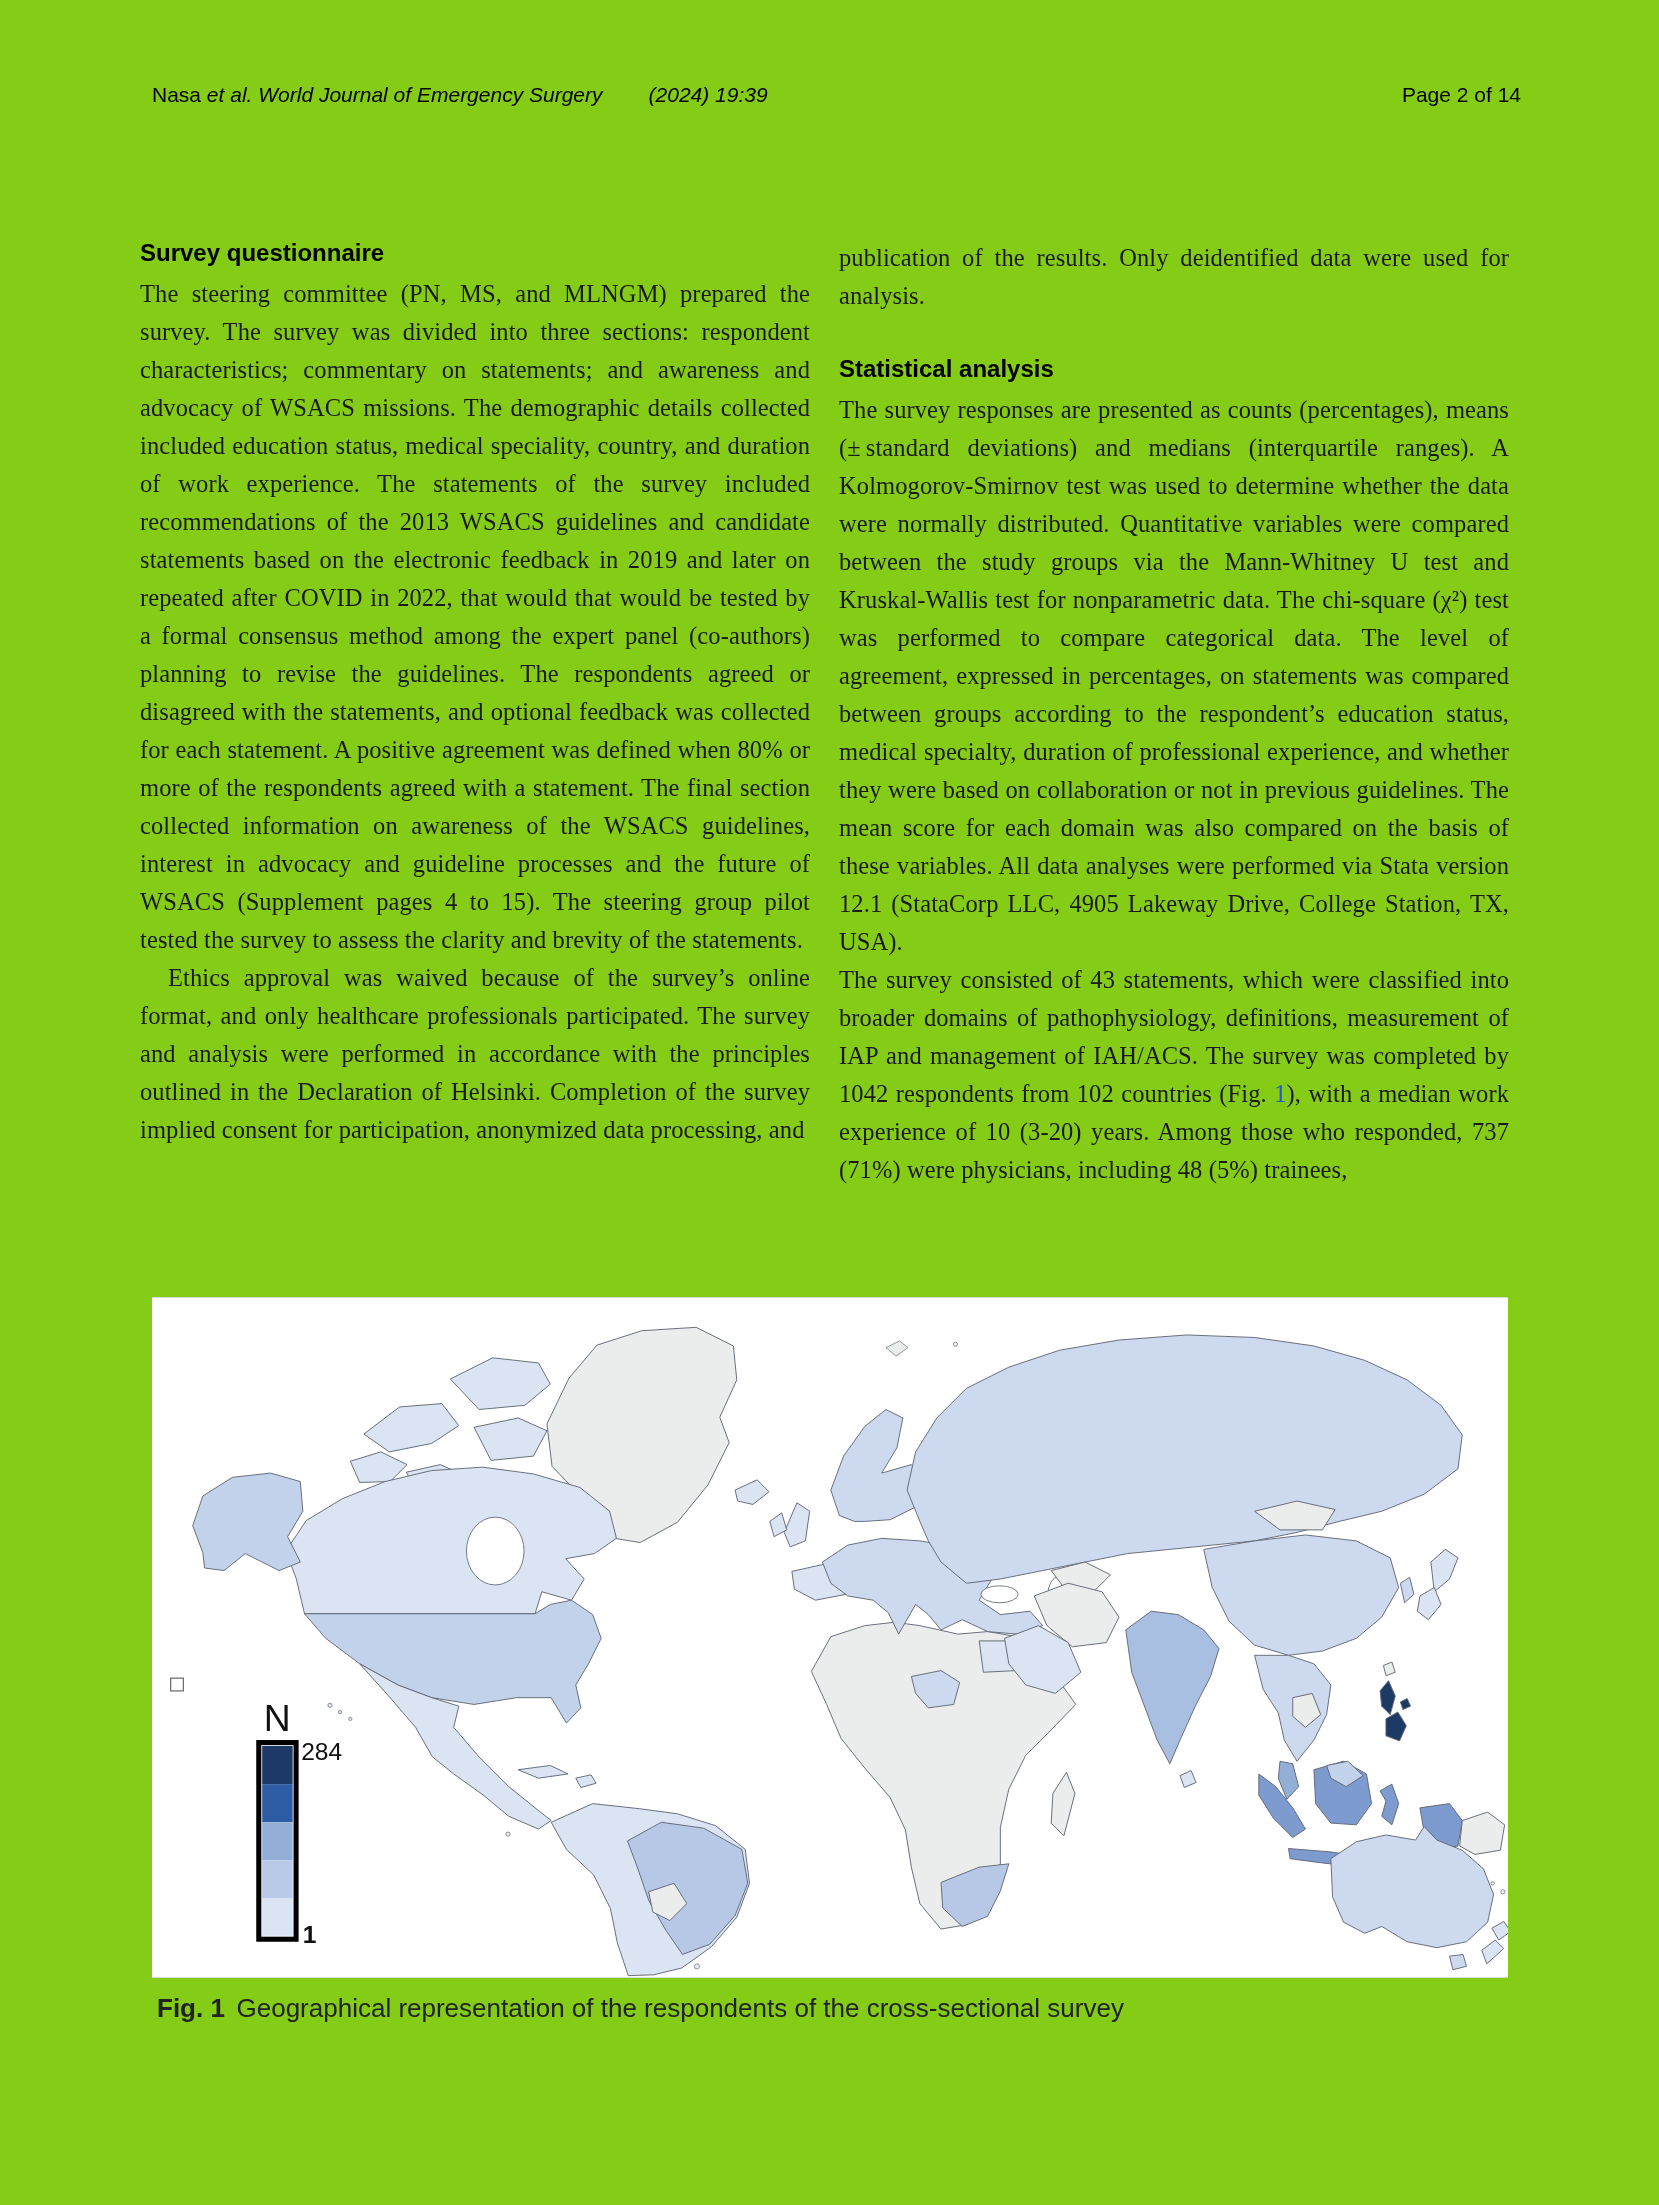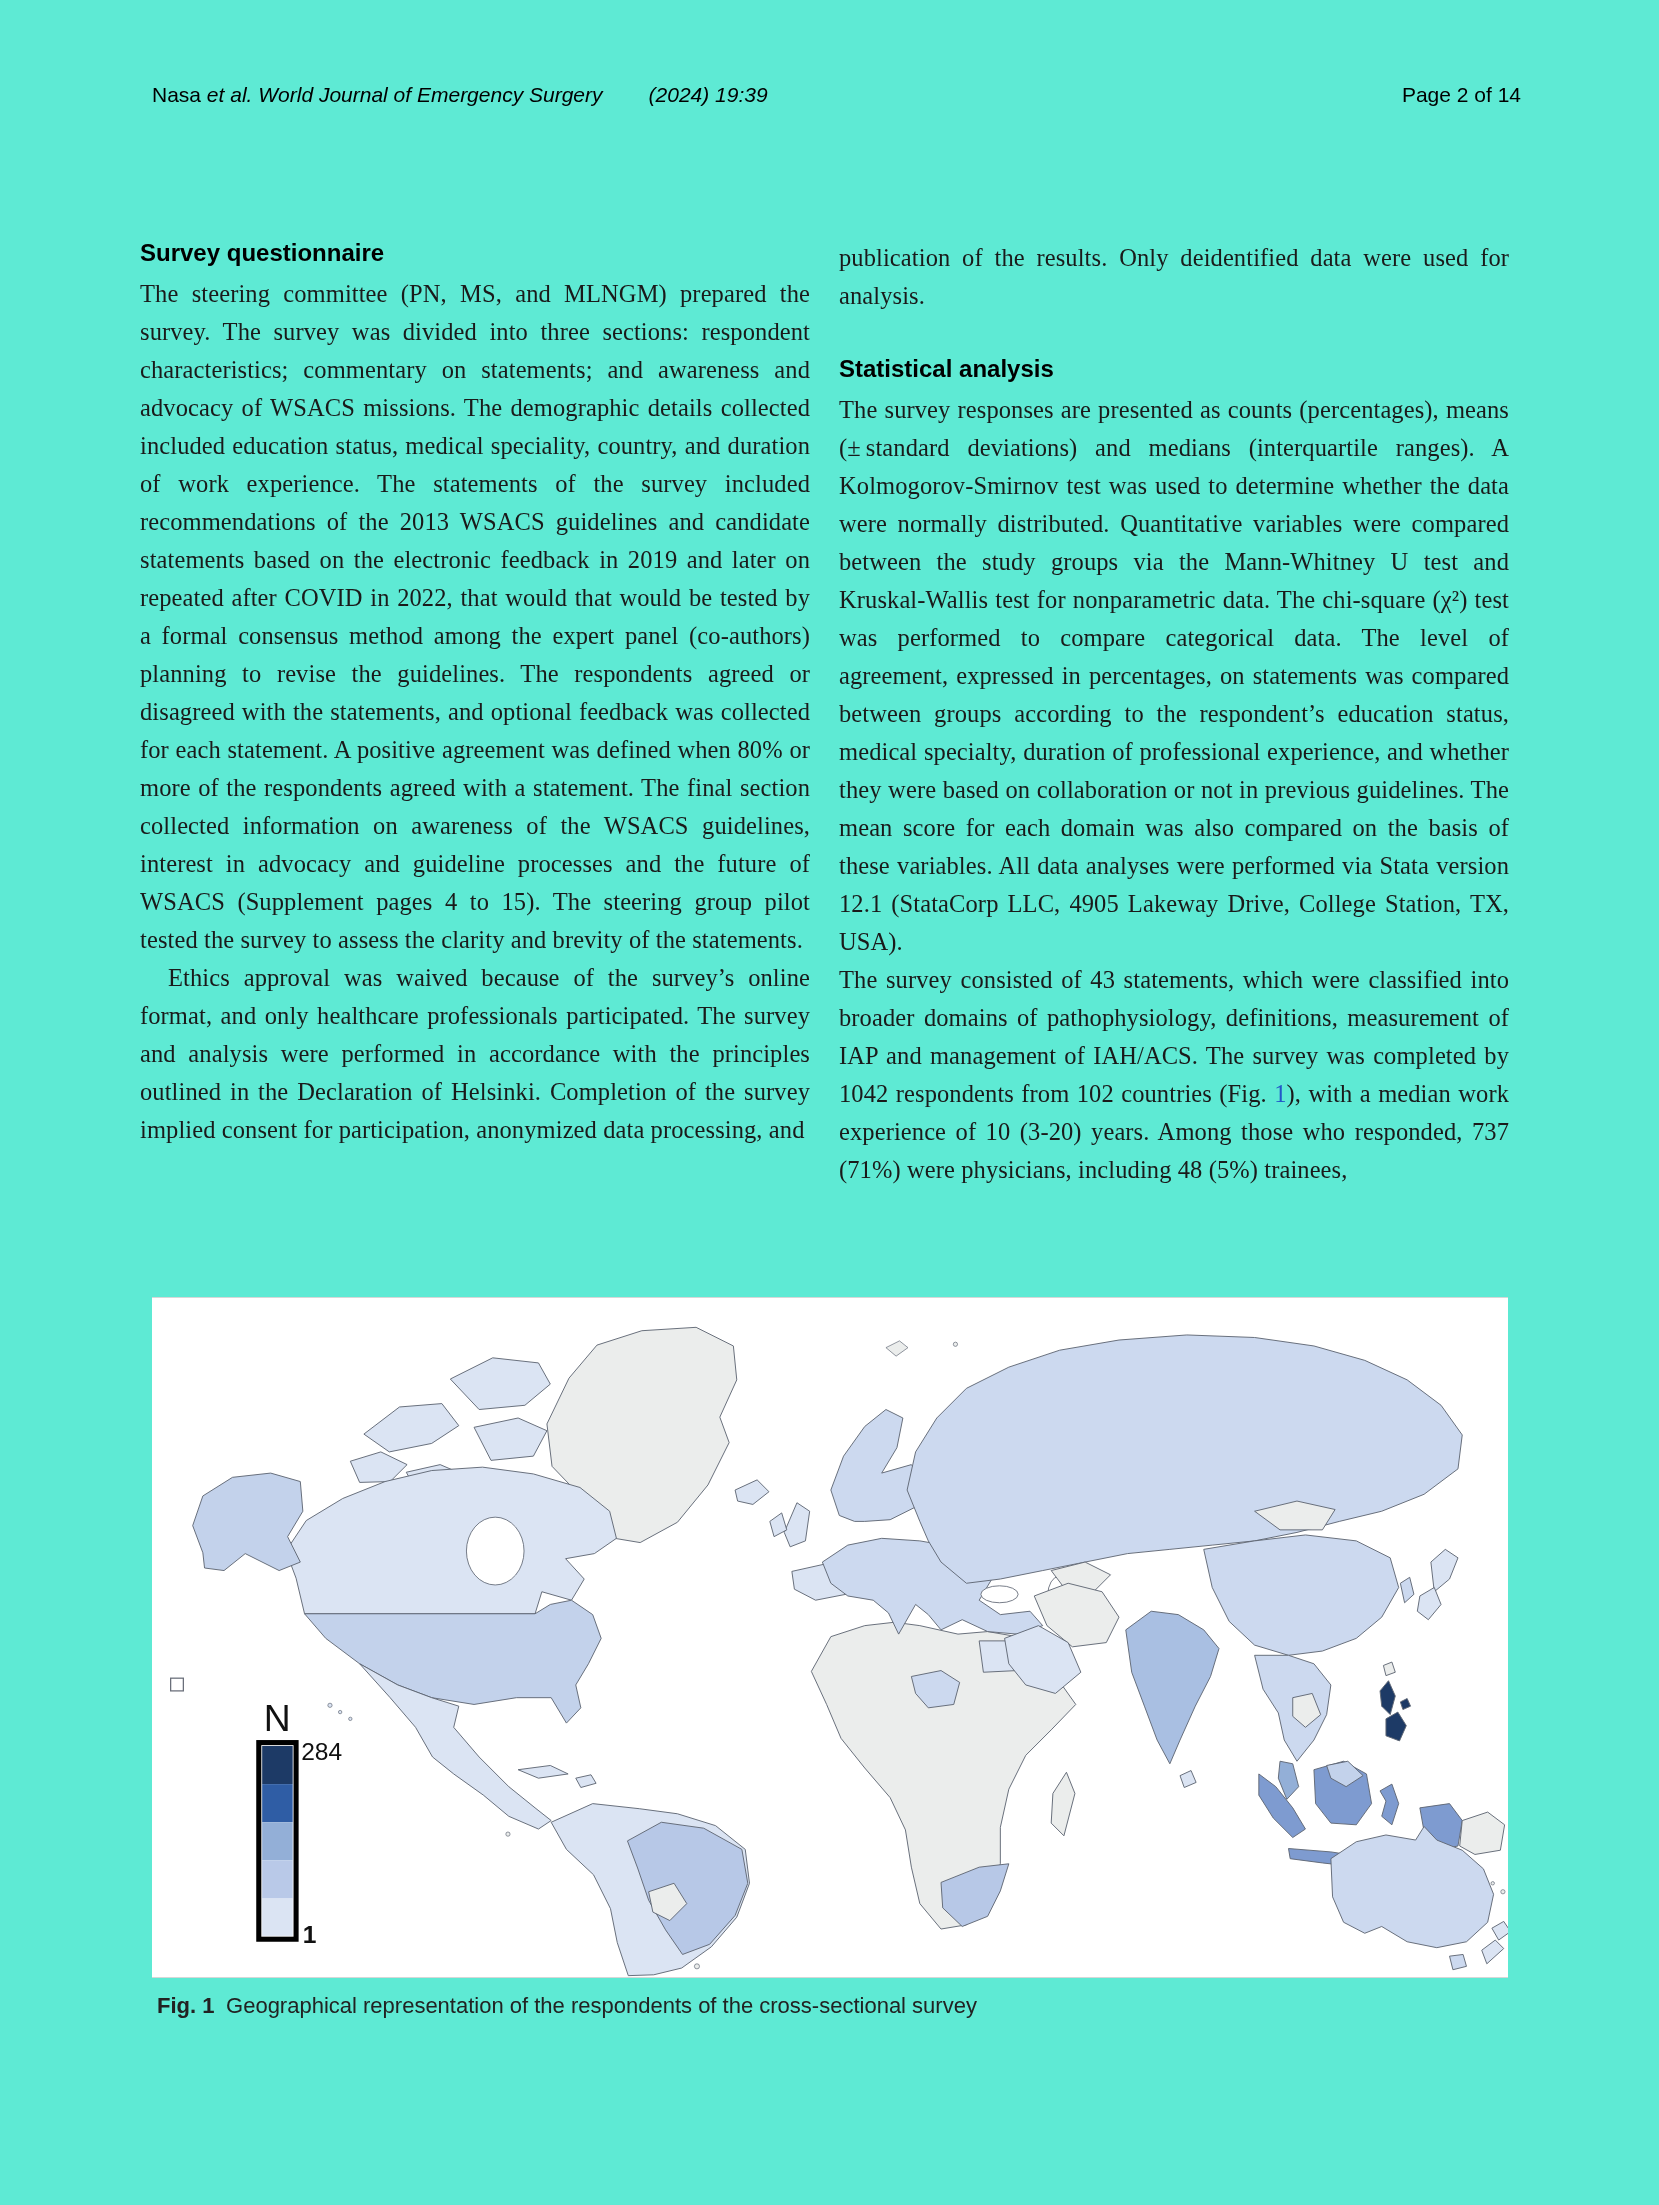--- a/index.html
+++ b/index.html
@@ -1,21 +1,21 @@
 <!DOCTYPE html>
 <html style="font-size:13.3px"><head>
 <meta charset="utf-8">
 <style>
   html,body{margin:0;padding:0;background:#ffffff;}
   body{
     width:1660px;height:2205px;position:relative;
     font-family:"Liberation Serif", serif;color:#1a1a1a;
     -webkit-font-smoothing:antialiased;
   }
-  .page{position:absolute;inset:0;background:#5eead4;}
+  .page{position:absolute;inset:0;background:#84cc16;}
   
   .runhead{
     position:absolute;left:152px;right:139px;top:83px;
     display:flex;justify-content:space-between;align-items:baseline;
     font-family:"Liberation Sans", sans-serif;font-size:21px;color:#000;
   }
   .runhead .left i{font-style:italic;}
   .runhead .cite{margin-left:46px;font-style:italic;}
   
   .columns{
@@ -41,21 +41,21 @@
   
   .figure{
     position:absolute;left:152px;right:152px;top:1297px;
   }
   .fig-rule{border:none;border-top:1.3px solid #d7d7d7;margin:0;}
   .mapwrap{width:100%;height:679px;background:#fff;overflow:hidden;}
   .mapwrap svg{width:100%;height:100%;display:block;}
   .country{stroke:#5f6673;stroke-width:1.1;stroke-linejoin:round;}
   .speck{stroke:#5f6673;stroke-width:.8;}
   .caption{
-    font-family:"Liberation Sans", sans-serif;font-size:22px;color:#222;
+    font-family:"Liberation Sans", sans-serif;font-size:26px;color:#222;
     padding:15px 5px 25px 5px;
   }
   .caption b{font-weight:bold;margin-right:11.6px;}
   .legend-label{font-family:"Liberation Sans", sans-serif;font-size:44px;fill:#111;}
   .legend-num{font-family:"Liberation Sans", sans-serif;font-size:29px;fill:#111;}
   .legend-num.min{font-weight:bold;}
 </style>
 </head>
 <body>
 

